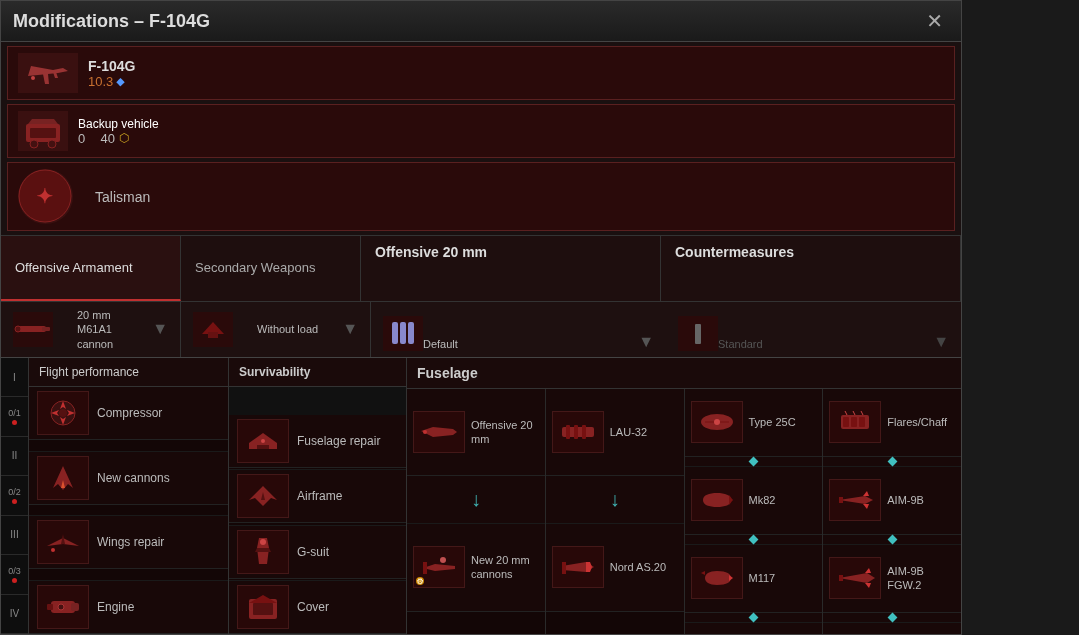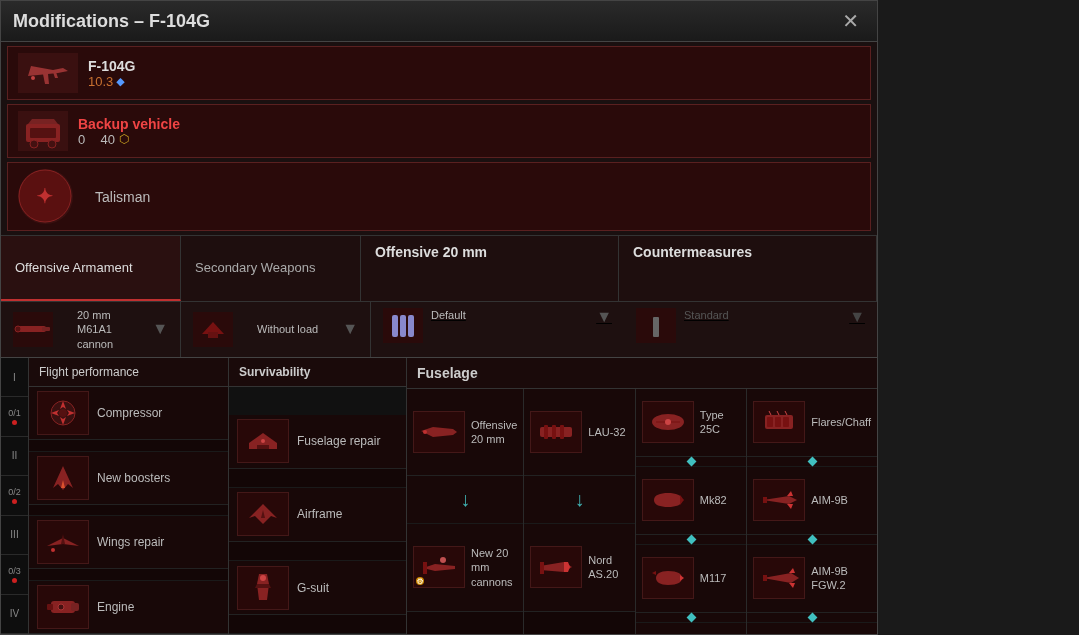--- a/index.html
+++ b/index.html
@@ -5,21 +5,21 @@
     * { box-sizing: border-box; margin: 0; padding: 0; }
     body {
       width: 1079px;
       height: 635px;
       background: #1a1a1a;
       font-family: Arial, sans-serif;
       overflow: hidden;
     }
 
     .window {
-      width: 878px;
+      width: 962px;
       height: 635px;
       background: #111;
       border: 1px solid #444;
       display: flex;
       flex-direction: column;
     }
 
     .title-bar {
       background: linear-gradient(180deg, #2a2a2a, #1a1a1a);
       display: flex;
@@ -121,23 +121,22 @@
       align-items: center;
       justify-content: center;
     }
 
     .backup-info {
       display: flex;
       flex-direction: column;
     }
 
     .backup-label {
-      color: #ef4444;
-      font-size: 14px;
-      font-weight: bold;
+      color: #ffffff;
+      font-size: 12px;
     }
 
     .backup-count {
       color: #bbb;
       font-size: 13px;
       display: flex;
       align-items: center;
       gap: 4px;
     }
 
@@ -235,26 +234,24 @@
     }
 
     .selected-item-label {
       color: #bbb;
       font-size: 11px;
       line-height: 1.3;
     }
 
     .selected-item-wide {
       display: flex;
-      align-items: flex-start;
+      align-items: flex-end;
       padding: 6px 12px;
-      gap: 8px;
       flex: 1;
       background: #1e1010;
-      text-decoration: underline;
     }
 
     .dropdown-arrow {
       color: #555;
       margin-left: auto;
     }
 
     
     .content-area {
       display: flex;
@@ -646,21 +643,21 @@
 
           <div style="flex:0.4; background:#130606; border-bottom:1px solid #1a1a1a;"></div>
 
           <div class="flight-cell">
             <div class="cell-icon-box">
               <svg width="40" height="36" viewBox="0 0 40 36">
                 <path d="M10 28 L20 6 L30 28 L25 24 L20 30 L15 24 Z" fill="#882222"></path>
                 <path d="M18 28 L20 20 L22 28 Z" fill="#ff6633" opacity="0.7"></path>
               </svg>
             </div>
-            <span class="cell-label">New boosters</span>
+            <span class="cell-label">New cannons</span>
           </div>
 
           <div style="flex:0.4; background:#130606; border-bottom:1px solid #1a1a1a;"></div>
 
           <div class="flight-cell">
             <div class="cell-icon-box">
               <svg width="40" height="36" viewBox="0 0 40 36">
                 <path d="M4 22 L20 14 L36 22 L20 20 Z" fill="#882222"></path>
                 <path d="M18 20 L20 10 L22 20" fill="#551111"></path>
                 <circle cx="10" cy="26" r="2" fill="#c03030"></circle>
@@ -721,20 +718,30 @@
                 <path d="M16 4 L24 4 L26 14 L24 30 L16 30 L14 14 Z" fill="#882222"></path>
                 <path d="M14 14 L26 14 L28 18 L12 18 Z" fill="#551111"></path>
                 <circle cx="20" cy="8" r="3" fill="#cc4444"></circle>
               </svg>
             </div>
             <span class="cell-label">G-suit</span>
           </div>
 
           <div style="flex:0.4; background:#130606; border-bottom:1px solid #1a1a1a;"></div>
 
+          <div class="surv-cell">
+            <div class="cell-icon-box">
+              <svg width="40" height="36" viewBox="0 0 40 36">
+                <rect x="6" y="10" width="28" height="20" rx="2" fill="#882222"></rect>
+                <path d="M6 14 L20 6 L34 14" fill="#771111"></path>
+                <rect x="10" y="14" width="20" height="12" rx="1" fill="#551111"></rect>
+              </svg>
+            </div>
+            <span class="cell-label">Cover</span>
+          </div>
 
         </div>
       </div>
 
       <div class="weaponry-section">
         <div class="weaponry-header">Fuselage</div>
         <div class="weaponry-content">
 
           <div class="w-col">
 

